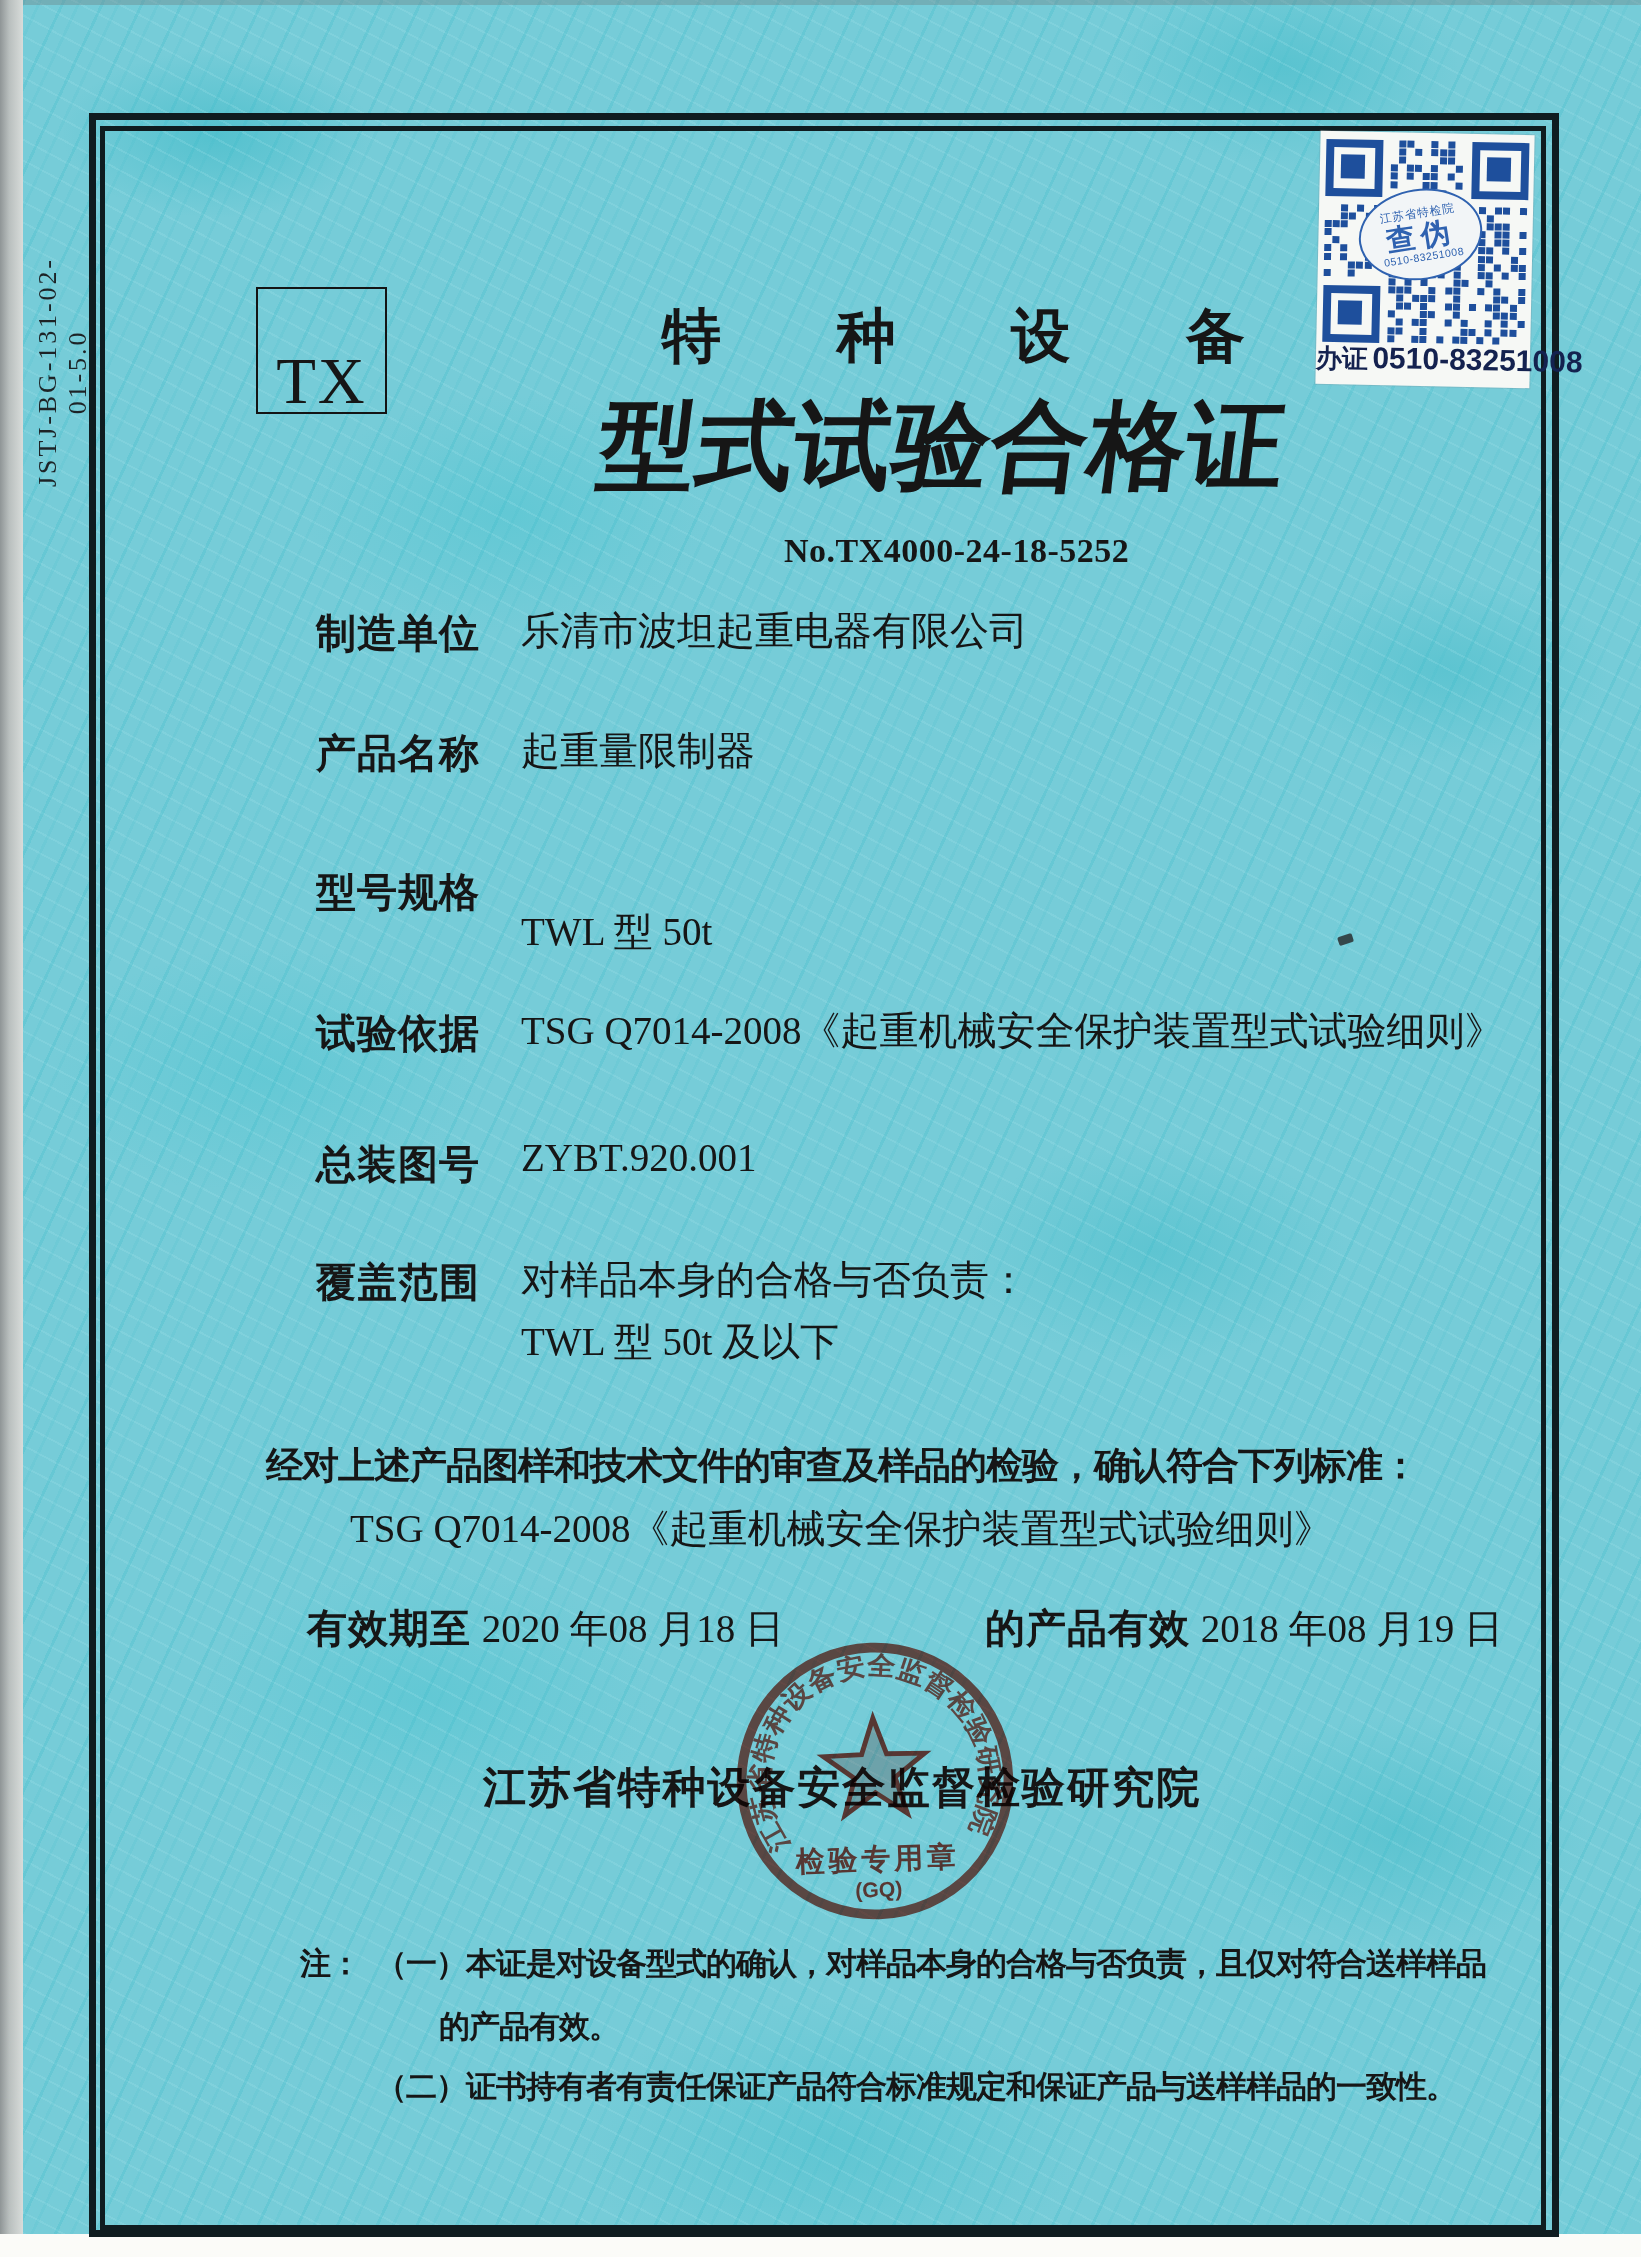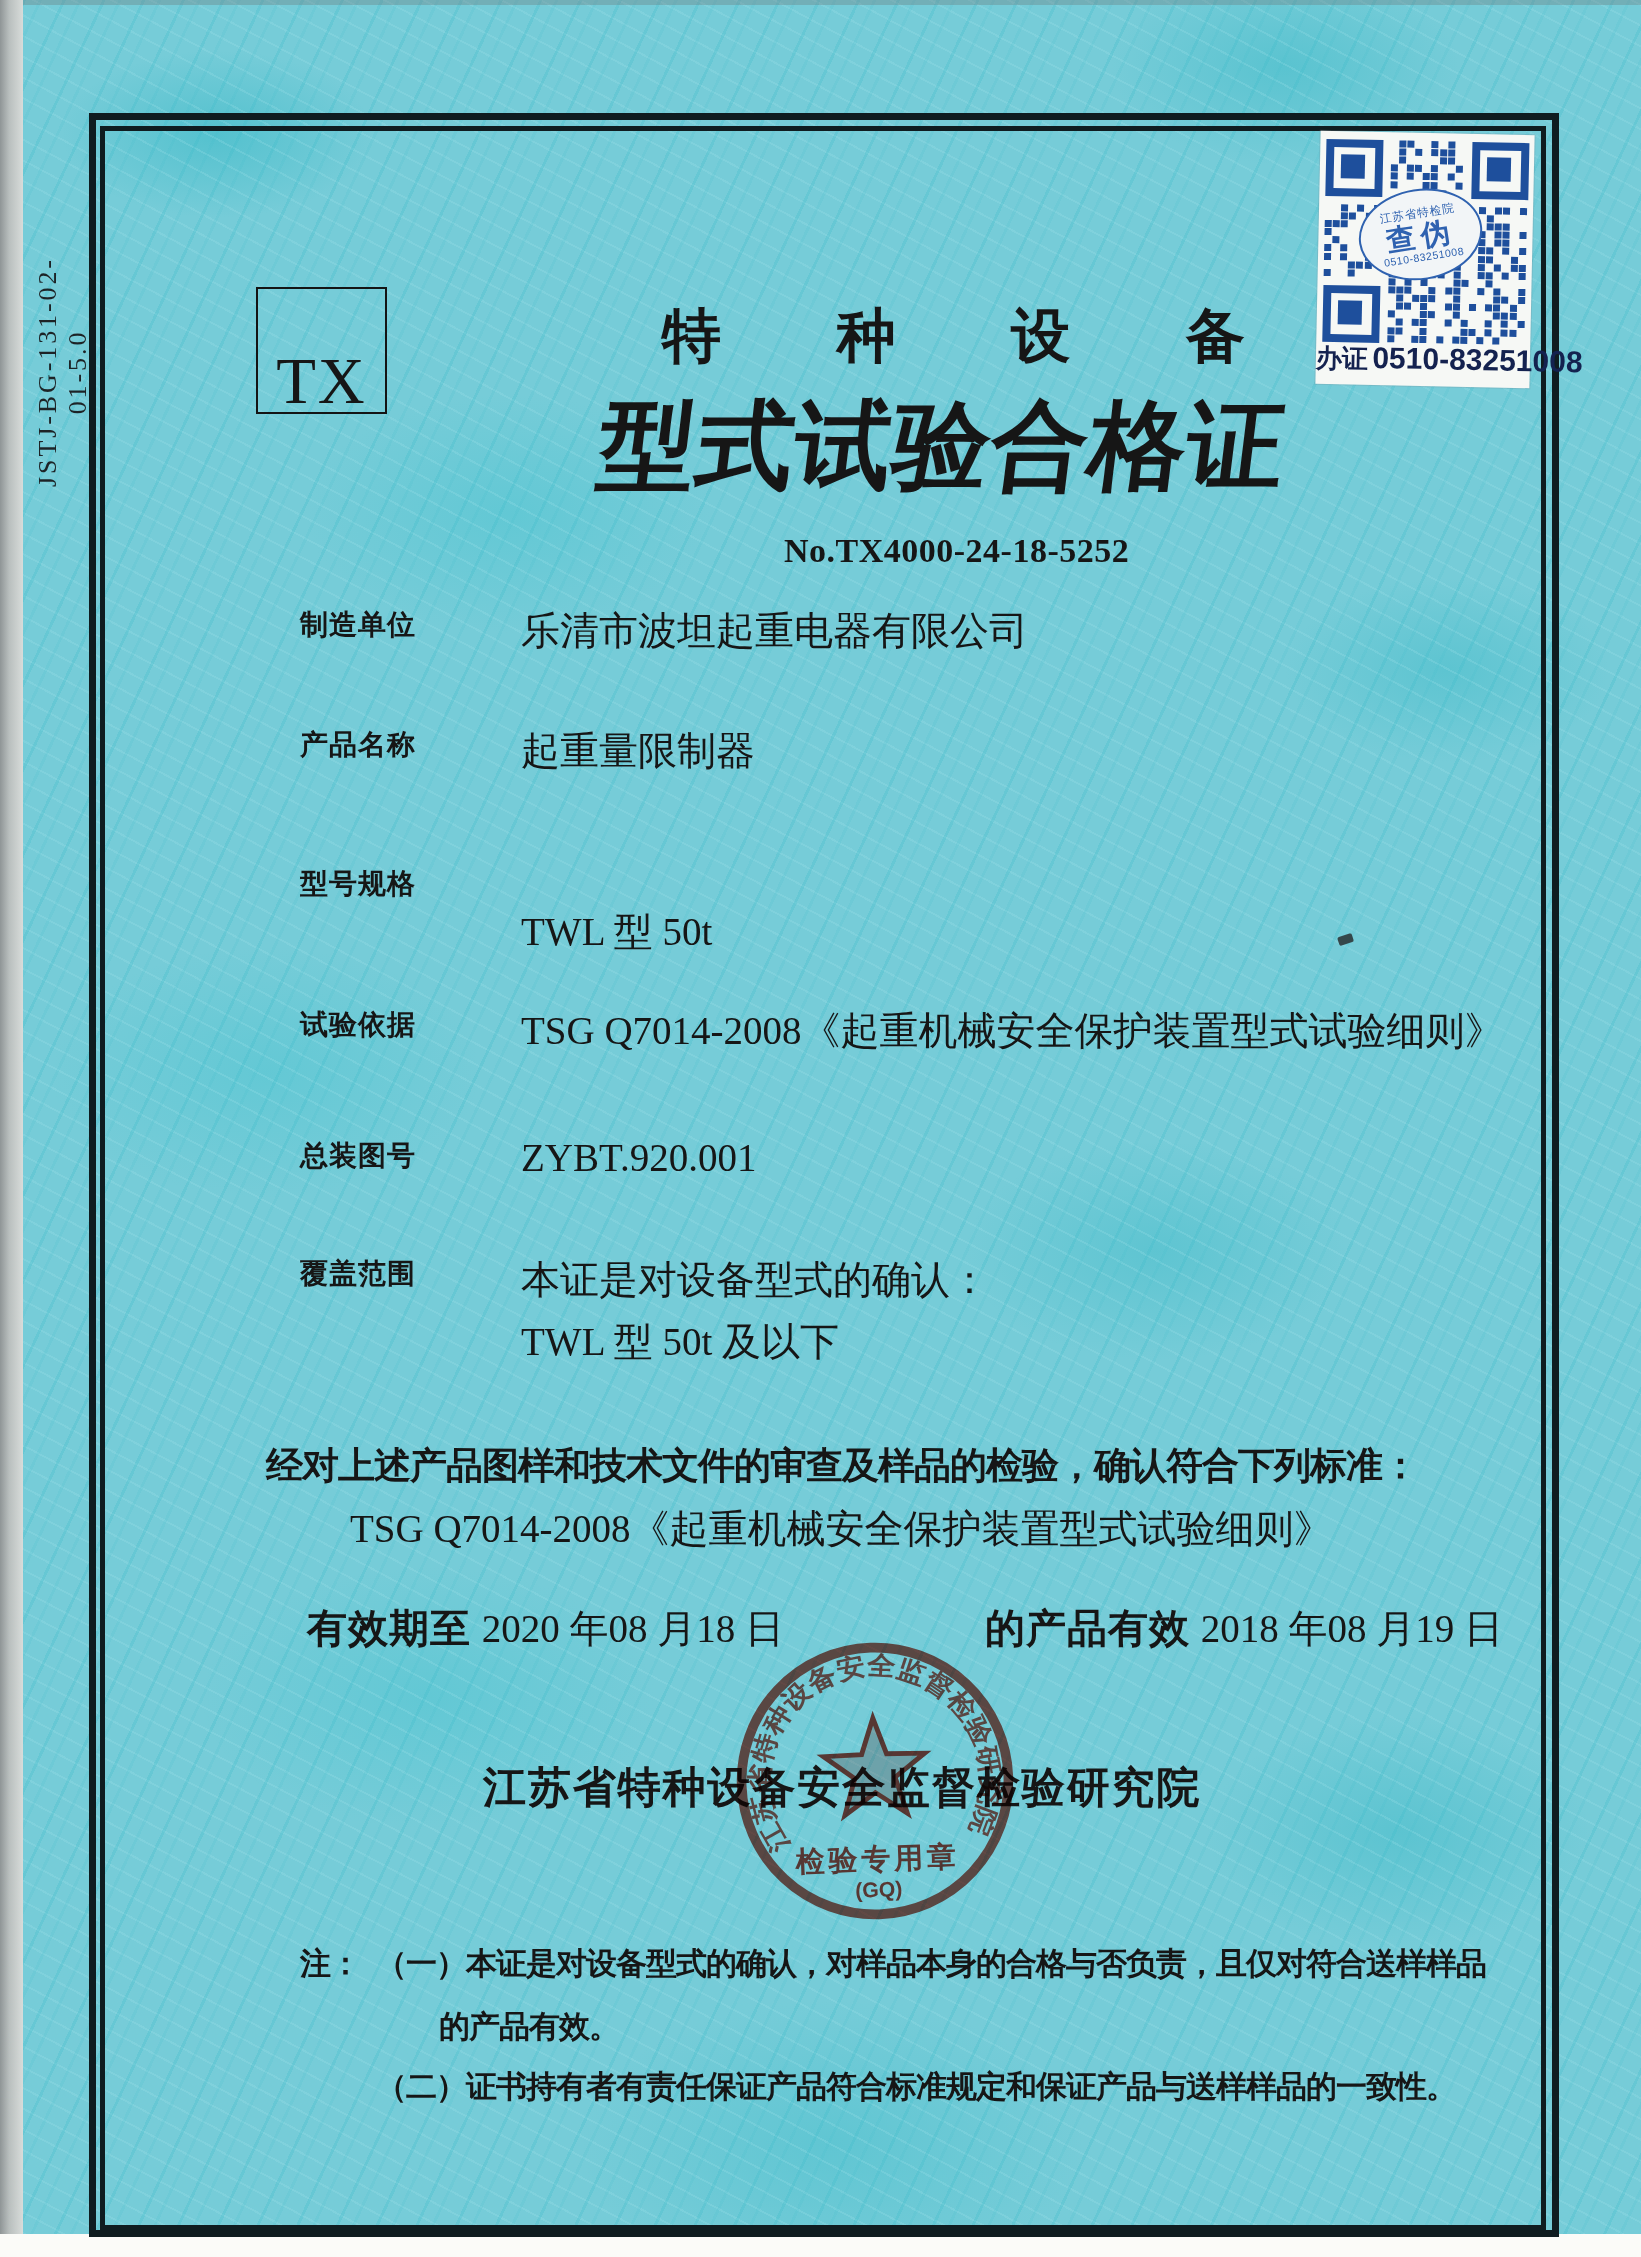--- a/index.html
+++ b/index.html
@@ -64,21 +64,21 @@
     display:flex;flex-direction:column;align-items:center;justify-content:center;color:#2f62b0;}
   .qr-stamp .arc{font-size:11.6px;letter-spacing:1px;}
   .qr-stamp .main{font-size:29px;font-weight:bold;letter-spacing:5.8px;line-height:1.05;}
   .qr-stamp .tel{font-size:10.6px;letter-spacing:0.5px;}
   .qr-hotline{position:absolute;left:0;bottom:7.7px;width:100%;text-align:center;white-space:nowrap;
     color:#14224f;font-weight:bold;}
   .qr-hotline .lbl{font-size:26px;}
   .qr-hotline .num{font-size:30px;font-family:"Liberation Sans",sans-serif;letter-spacing:0;}
 
   
-  .flabel{left:300px;font-size:28px;font-weight:bold;letter-spacing:1px;white-space:nowrap;}
+  .flabel{left:316px;font-size:40px;font-weight:bold;letter-spacing:1px;white-space:nowrap;}
   .fvalue{left:521px;font-family:"Liberation Serif",serif;font-size:39px;white-space:nowrap;}
 
   
   .statement1{left:266px;top:1441px;font-size:37px;font-weight:bold;letter-spacing:-1px;white-space:nowrap;}
   .statement2{left:350px;top:1502px;font-family:"Liberation Serif",serif;font-size:39px;white-space:nowrap;}
   .date-group{white-space:nowrap;font-size:39px;}
   .date-group b{font-size:40px;letter-spacing:1px;}
   .date-group span{font-family:"Liberation Serif",serif;}
 
   
@@ -347,21 +347,21 @@
 <div class="abs flabel" style="top:865px">型号规格</div>
 <div class="abs fvalue" style="top:905px">TWL 型 50t</div>
 
 <div class="abs flabel" style="top:1006px">试验依据</div>
 <div class="abs fvalue" style="top:1004px">TSG Q7014-2008《起重机械安全保护装置型式试验细则》</div>
 
 <div class="abs flabel" style="top:1137px">总装图号</div>
 <div class="abs fvalue" style="top:1135px">ZYBT.920.001</div>
 
 <div class="abs flabel" style="top:1255px">覆盖范围</div>
-<div class="abs fvalue" style="top:1253px">本证是对设备型式的确认：</div>
+<div class="abs fvalue" style="top:1253px">对样品本身的合格与否负责：</div>
 <div class="abs fvalue" style="top:1315px">TWL 型 50t 及以下</div>
 
 <div class="abs statement1">经对上述产品图样和技术文件的审查及样品的检验，确认符合下列标准：</div>
 <div class="abs statement2">TSG Q7014-2008《起重机械安全保护装置型式试验细则》</div>
 
 <div class="abs date-group" style="left:307px;top:1601px">
   <b>有效期至</b>
   <span>2020 年08 月18 日</span>
 </div>
 <div class="abs date-group" style="left:985px;top:1601px">

